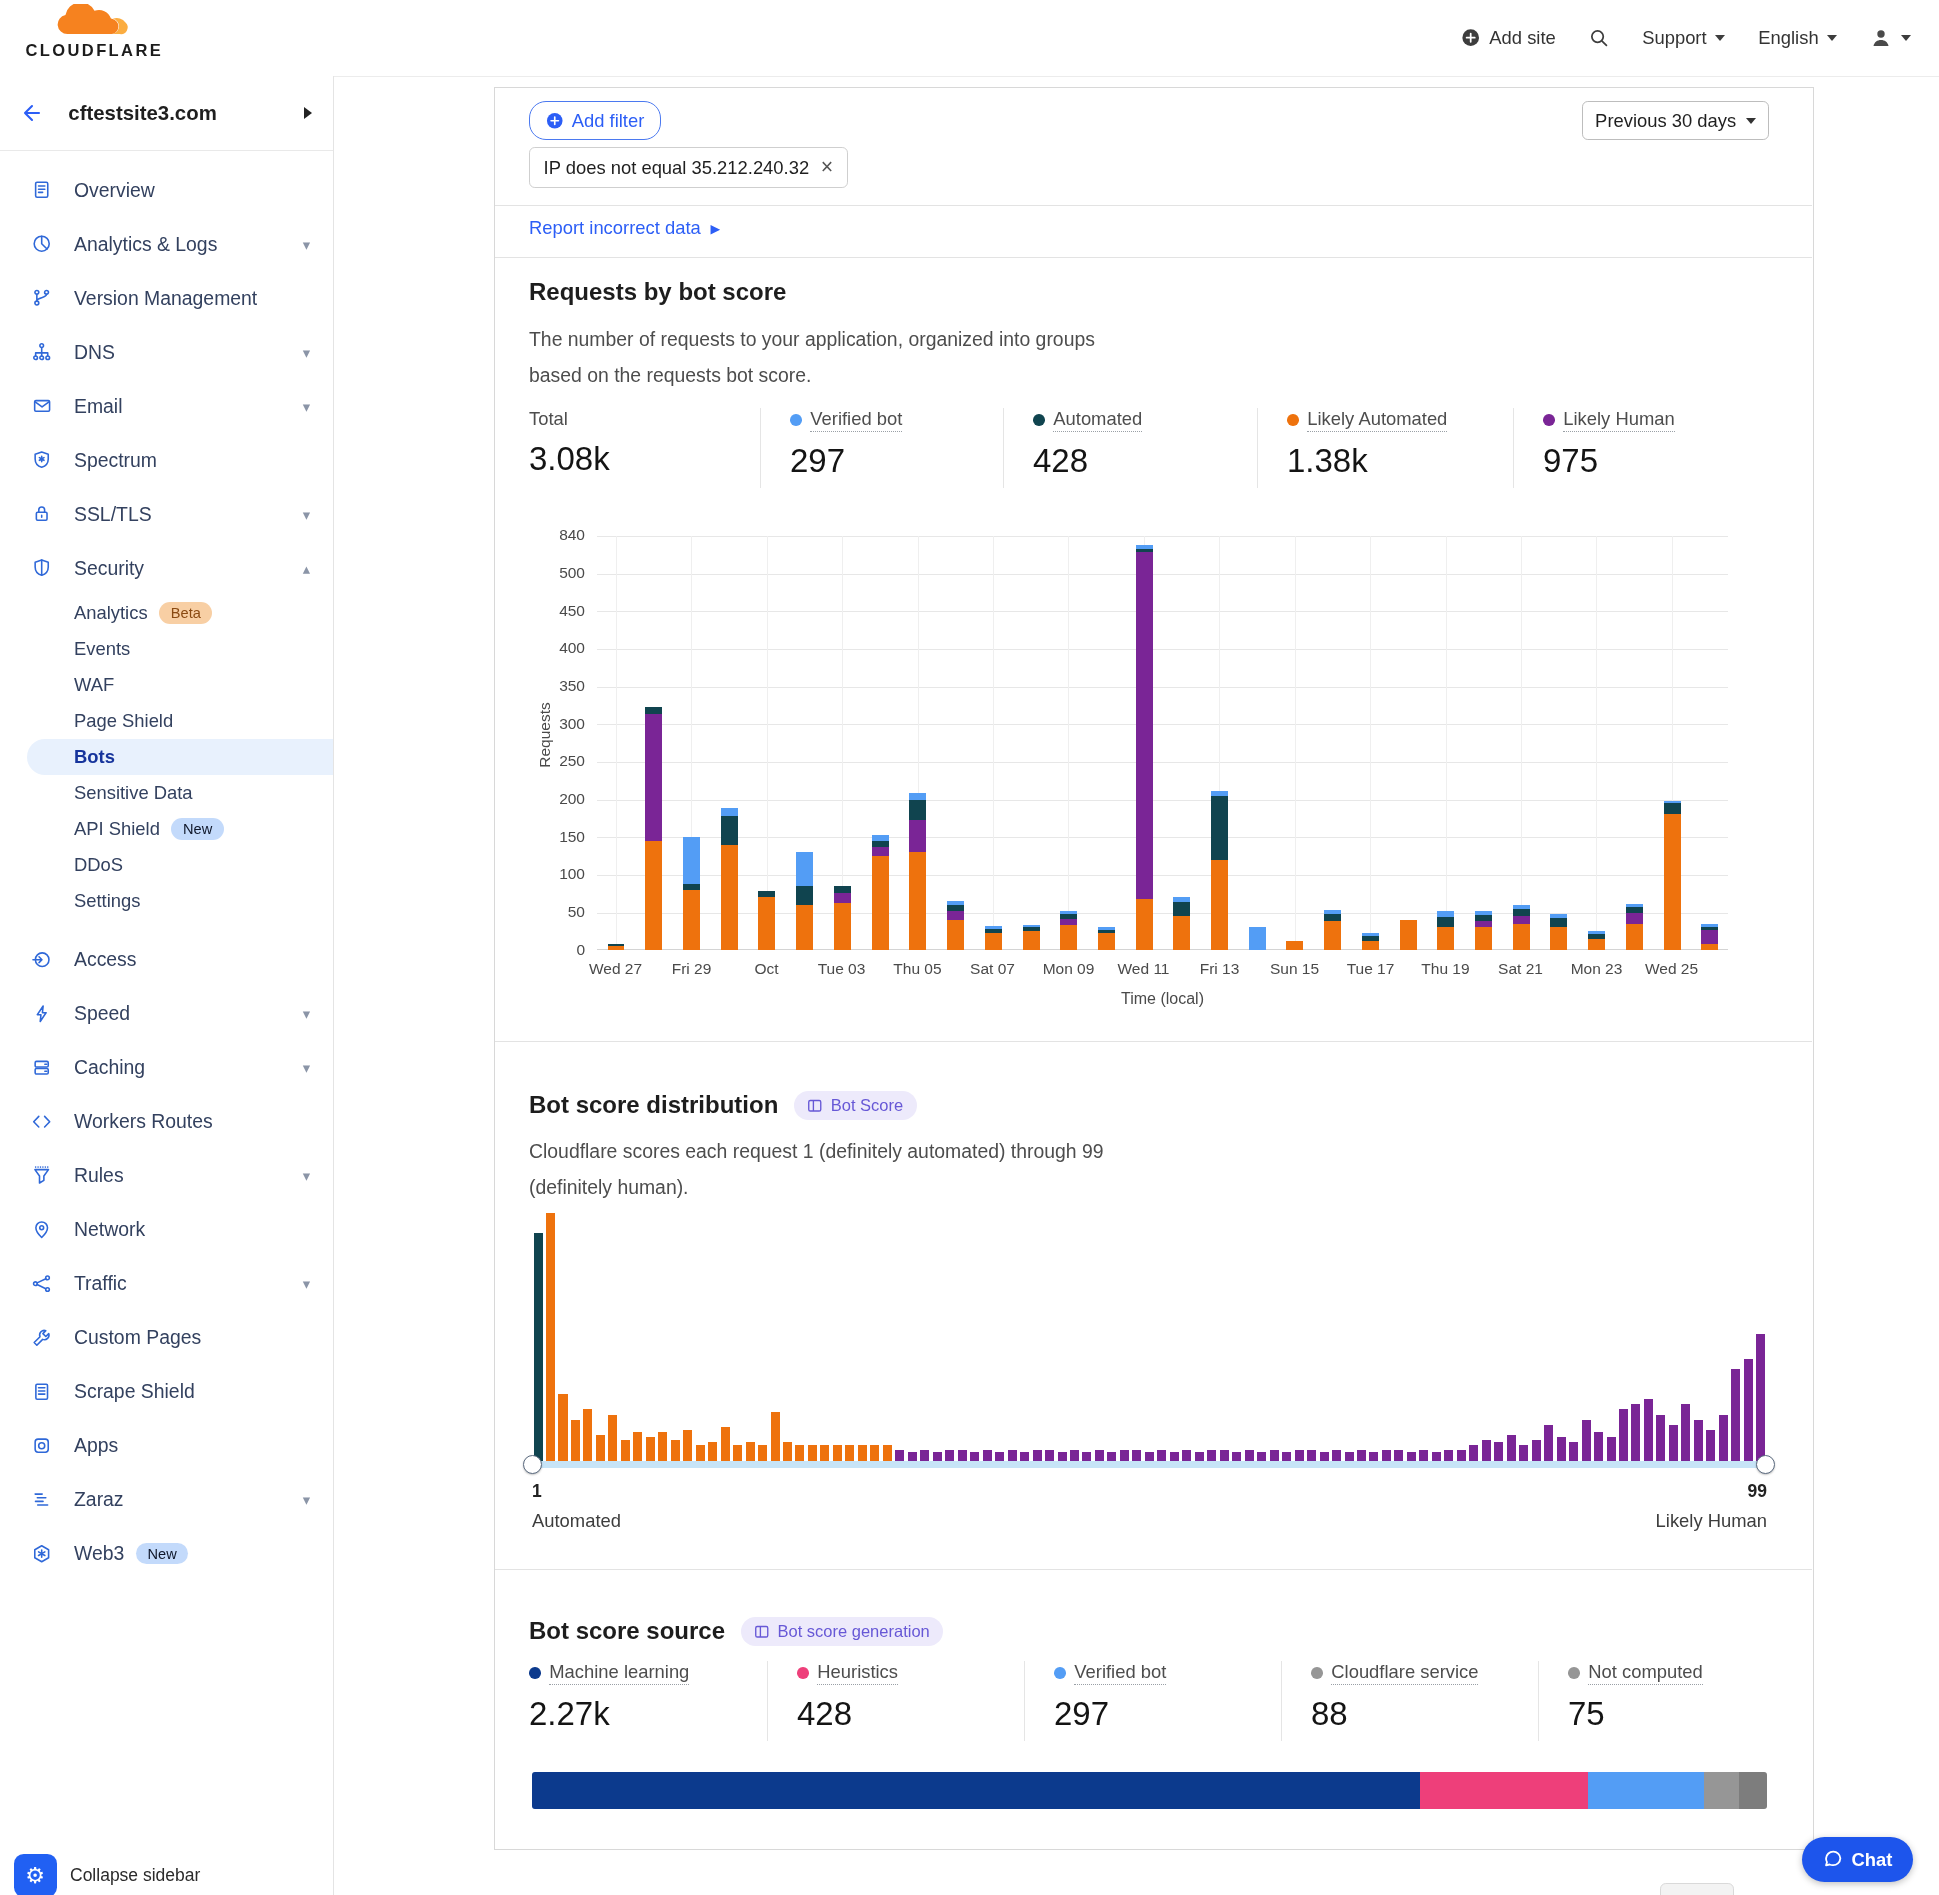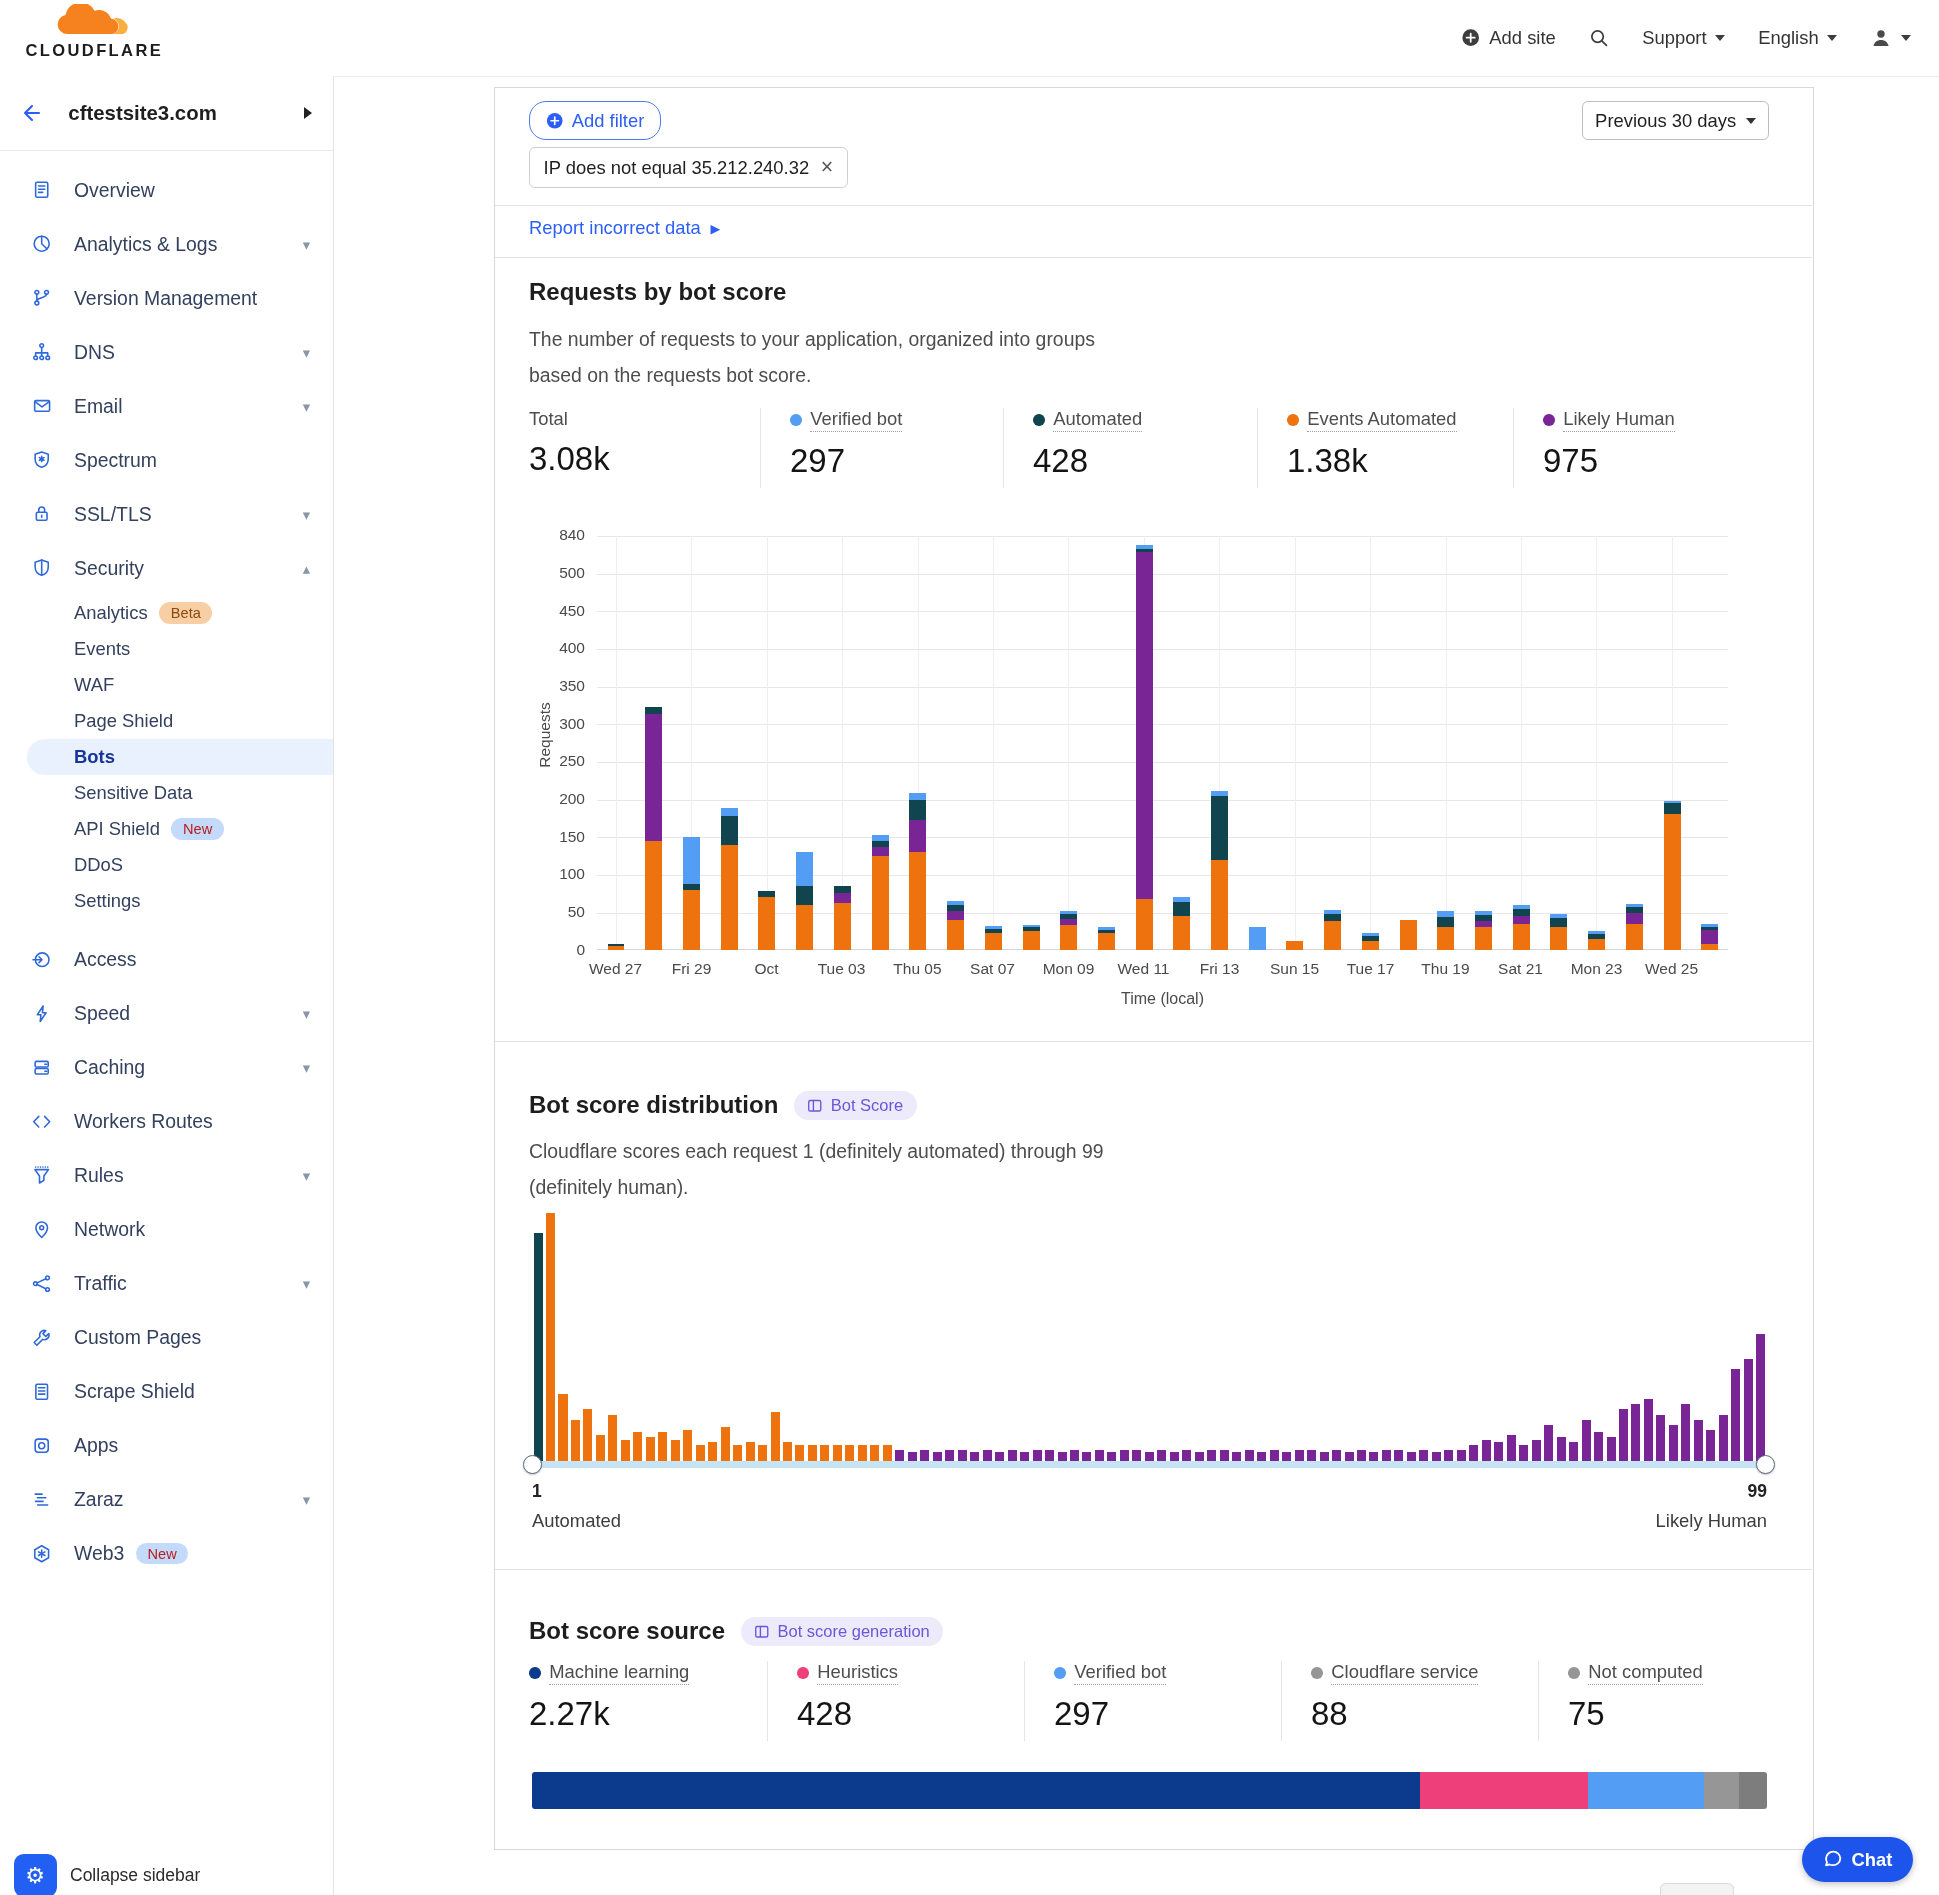--- a/index.html
+++ b/index.html
@@ -23,21 +23,21 @@
   .nav-item .nicon{position:absolute;left:32px;display:flex;}
   .nav-item .nlabel{margin-left:74px;}
   .nav-sub{height:36px;font-size:18.4px;}
   .nav-sub .nlabel{margin-left:74px;}
   .nav-gap{margin-top:13.6px;}
   .nav-chev{position:absolute;right:23px;color:#8b95a7;font-size:14.6px;}
   .nav-sel{background:#e8f1fd;border-radius:18.4px 0 0 18.4px;margin-left:27px;}
   .nav-sel .nlabel{margin-left:47px;font-weight:bold;color:#16349c;}
   .badge{margin-left:11.6px;font-size:14.6px;border-radius:11.6px;padding:2.9px 11.6px;}
   .badge-beta{background:#f8cfa4;color:#8a4a12;}
-  .badge-new{background:#c3dafb;color:#b91c1c;}
+  .badge-new{background:#c3dafb;color:#0f172a;}
   
   .panel{position:absolute;left:494px;top:87px;width:1318px;height:1761px;border:1px solid #d8d8d8;}
   .hline{position:absolute;left:495px;width:1317px;height:1px;background:#e3e3e3;}
   
   .btn-addfilter{position:absolute;left:529px;top:101px;height:37px;display:flex;align-items:center;gap:8.7px;
      padding:0 15.5px;border:1px solid #4b79f0;border-radius:17px;color:#2c5ef6;font-size:18.4px;background:#fff;cursor:pointer;}
   .chip{position:absolute;left:529px;top:147px;height:39px;display:flex;align-items:center;gap:11.6px;
      padding:0 13.6px;border:1px solid #cfcfcf;border-radius:5.8px;font-size:18.4px;background:#fff;}
   .chip .x{color:#555;font-size:21.3px;cursor:pointer;line-height:1;}
   .btn-range{position:absolute;left:1582px;top:101px;width:185px;height:37px;display:flex;align-items:center;justify-content:center;gap:9.7px;
@@ -415,21 +415,21 @@
       <div class="stat" style="width: 254px;">
         <div class="stat-label">
           <span class="dot" style="background:#10444f"></span>
           <span class="lbl-u">Automated</span>
         </div>
                      <div class="stat-value">428</div>
       </div>
       <div class="stat" style="width: 256px;">
         <div class="stat-label">
           <span class="dot" style="background:#ee720d"></span>
-          <span class="lbl-u">Events Automated</span>
+          <span class="lbl-u">Likely Automated</span>
         </div>
                      <div class="stat-value">1.38k</div>
       </div>
       <div class="stat" style="width: 268px;">
         <div class="stat-label">
           <span class="dot" style="background:#7a2596"></span>
           <span class="lbl-u">Likely Human</span>
         </div>
                      <div class="stat-value">975</div>
       </div>

